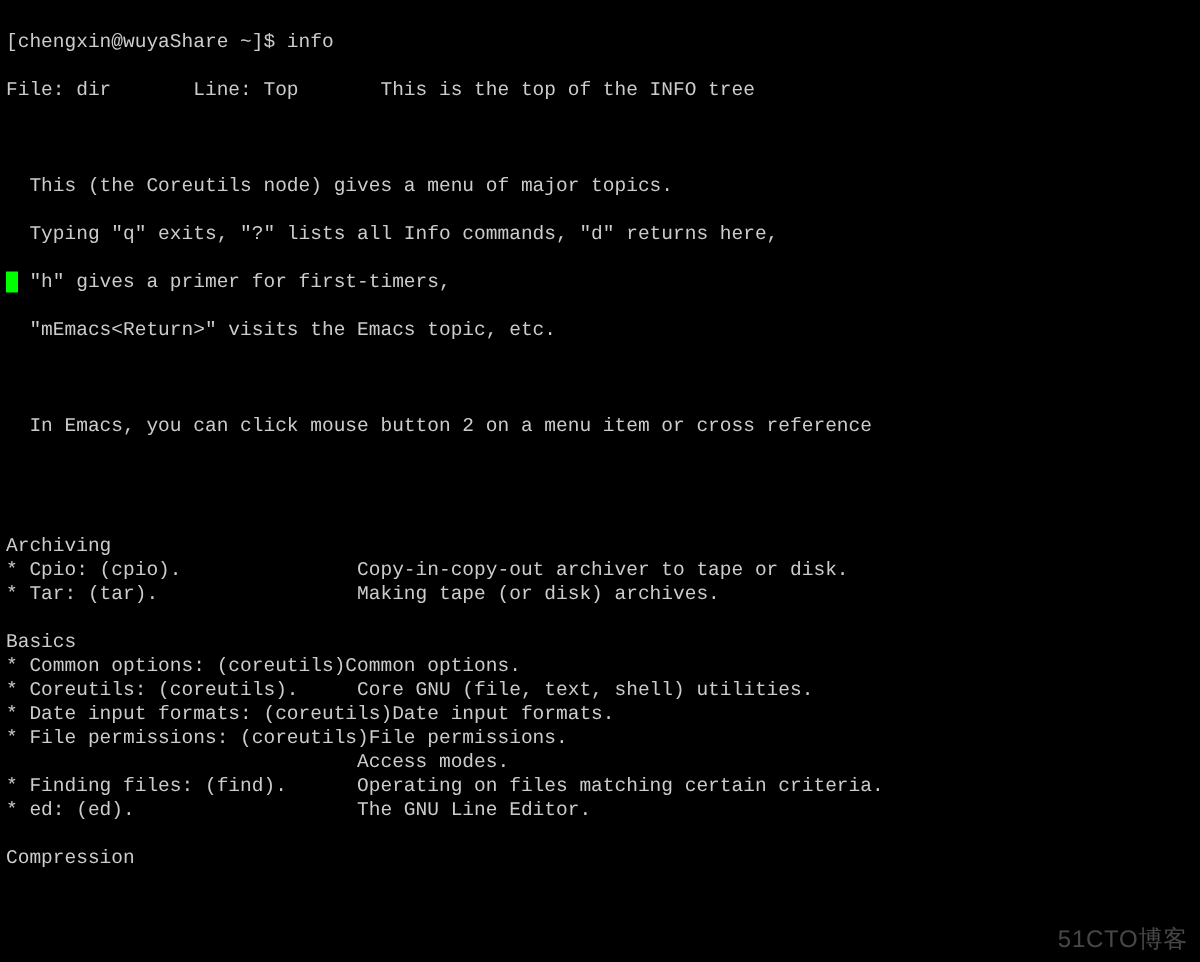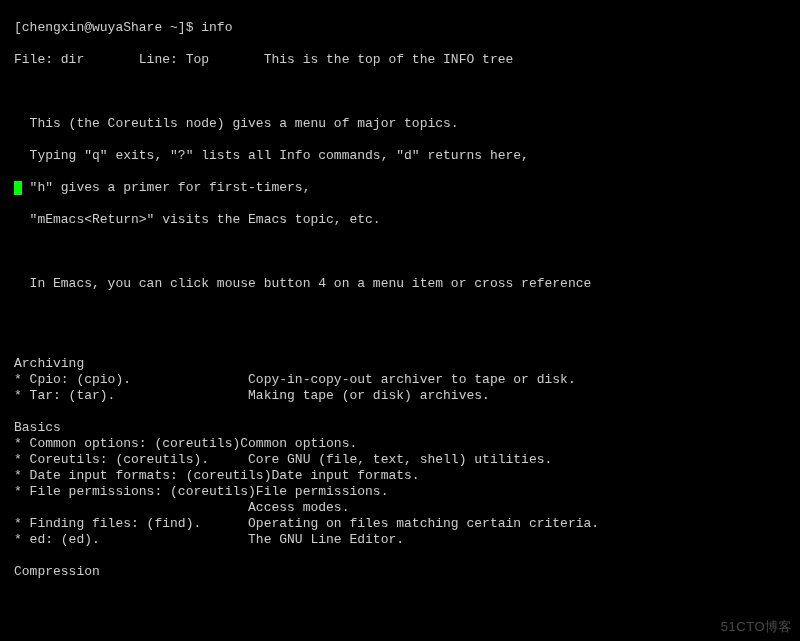--- a/index.html
+++ b/index.html
@@ -8,21 +8,21 @@
     background: #000;
     width: 800px;
     height: 641px;
     overflow: hidden;
   }
   .terminal {
     font-family: "Courier New", monospace;
     font-size: 13px;
     line-height: 16px;
     color: #ccc;
-    padding: 4px 14px;
+    padding: 4px 4px;
     white-space: pre;
     position: relative;
     width: 800px;
     height: 641px;
     box-sizing: border-box;
   }
   .prompt-user { color: #ccc; }
   .cmd { color: #ccc; }
   .line { display: block; }
   .cursor {
@@ -32,33 +32,33 @@
     background: #00ff00;
     vertical-align: text-bottom;
     margin-right: -8px;
   }
   .watermark {
     position: absolute;
     right: 8px;
     bottom: 6px;
     color: rgba(255,255,255,0.28);
     font-family: sans-serif;
-    font-size: 13px;
+    font-size: 16px;
     letter-spacing: 0.5px;
   }
 </style>
 </head>
 <body>
 
 <div class="terminal">
 <span class="line"><span class="prompt-user">[chengxin@wuyaShare ~]$ </span><span class="cmd">info</span></span>
 <span class="line">File: dir       Line: Top       This is the top of the INFO tree</span>
 <span class="line"> </span>
 <span class="line">  This (the Coreutils node) gives a menu of major topics.</span>
 <span class="line">  Typing "q" exits, "?" lists all Info commands, "d" returns here,</span>
 <span class="line"><span class="cursor"></span><span>  "h" gives a primer for first-timers,</span></span>
 <span class="line">  "mEmacs&lt;Return&gt;" visits the Emacs topic, etc.</span>
 <span class="line"> </span>
-<span class="line">  In Emacs, you can click mouse button 4 on a menu item or cross reference</span>
+<span class="line">  In Emacs, you can click mouse button 2 on a menu item or cross reference</span>
 <span class="line"> </span>
 <div id="sections"><span class="line"> </span><span class="line">Archiving</span><span class="line">* Cpio: (cpio).               Copy-in-copy-out archiver to tape or disk.</span><span class="line">* Tar: (tar).                 Making tape (or disk) archives.</span><span class="line"> </span><span class="line">Basics</span><span class="line">* Common options: (coreutils)Common options.</span><span class="line">* Coreutils: (coreutils).     Core GNU (file, text, shell) utilities.</span><span class="line">* Date input formats: (coreutils)Date input formats.</span><span class="line">* File permissions: (coreutils)File permissions.</span><span class="line">                              Access modes.</span><span class="line">* Finding files: (find).      Operating on files matching certain criteria.</span><span class="line">* ed: (ed).                   The GNU Line Editor.</span><span class="line"> </span><span class="line">Compression</span></div>
 <div class="watermark">51CTO博客</div>
 </div>
 
 </body></html>

